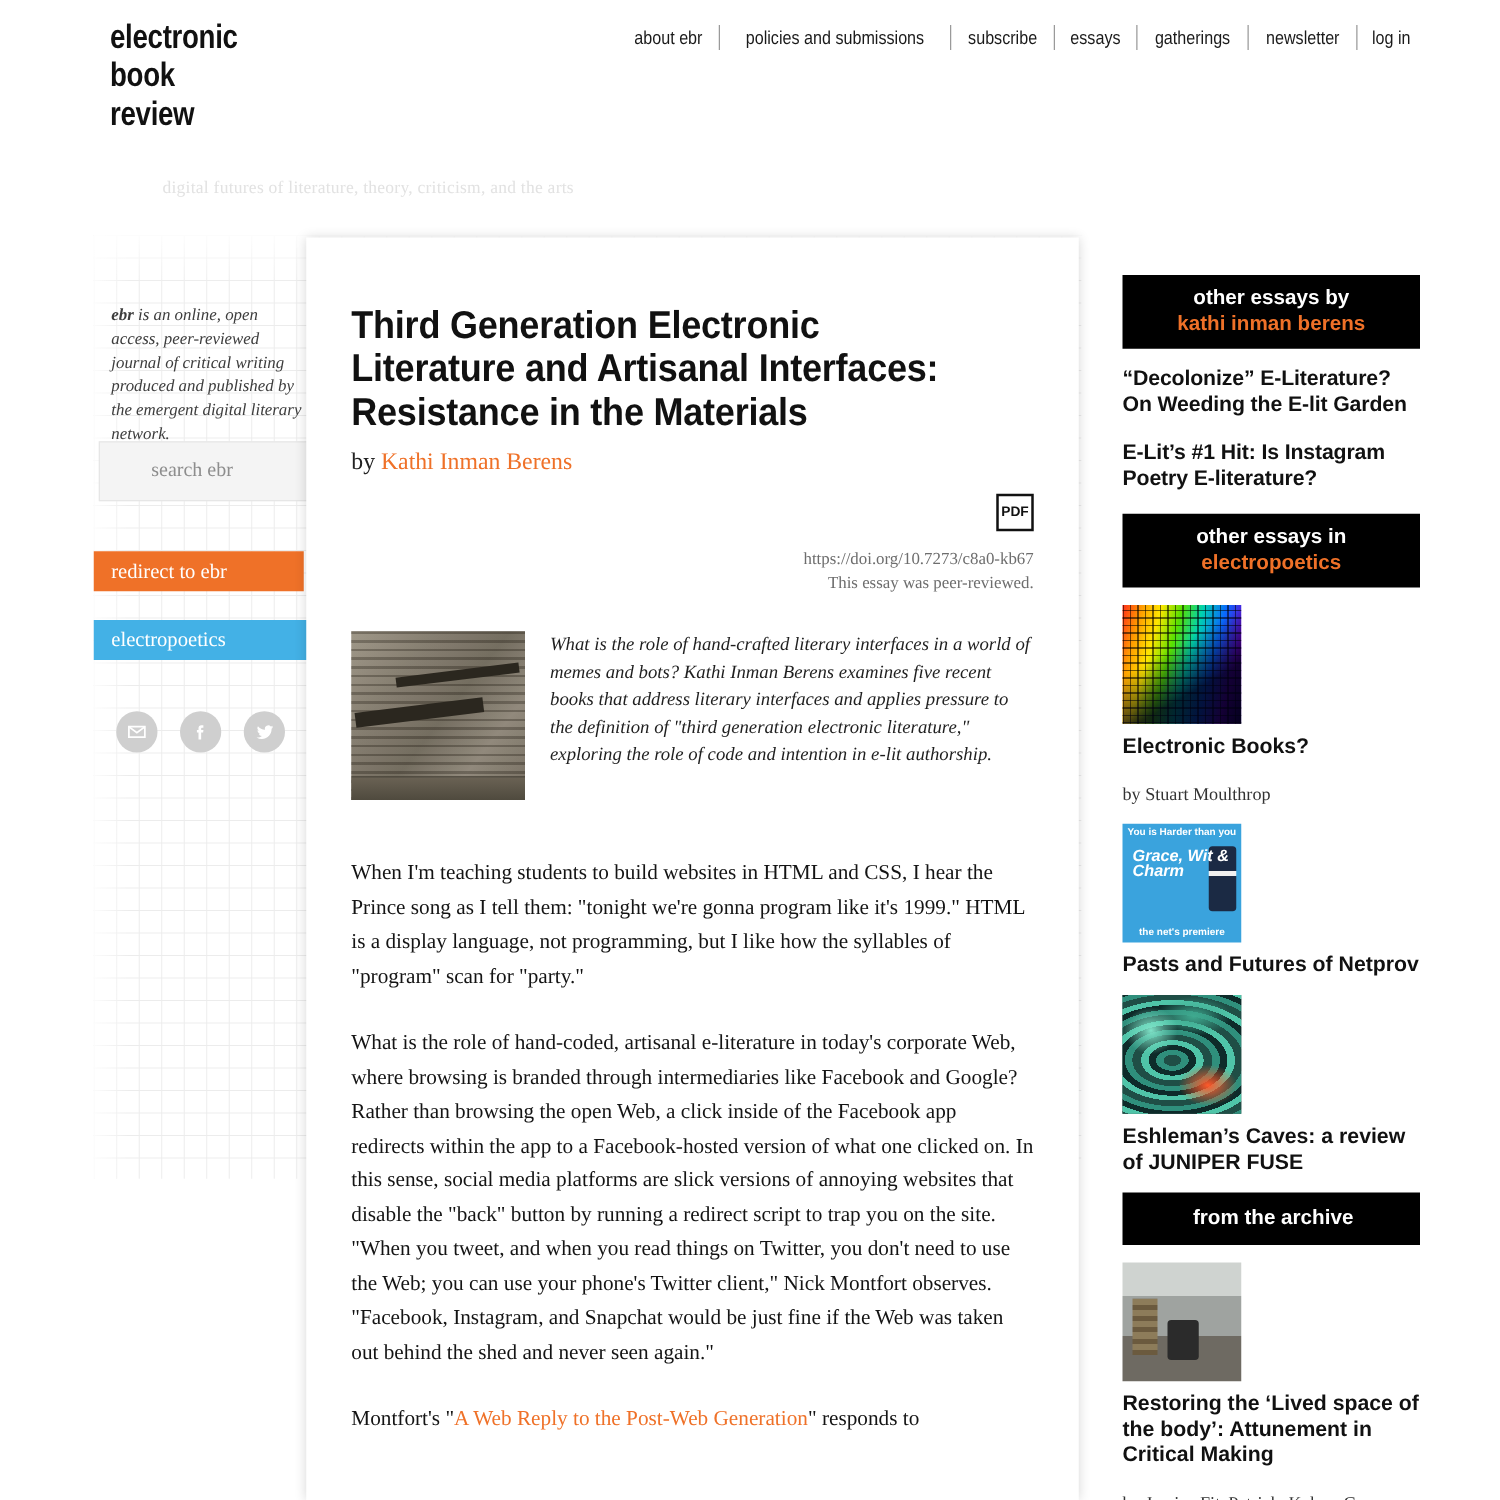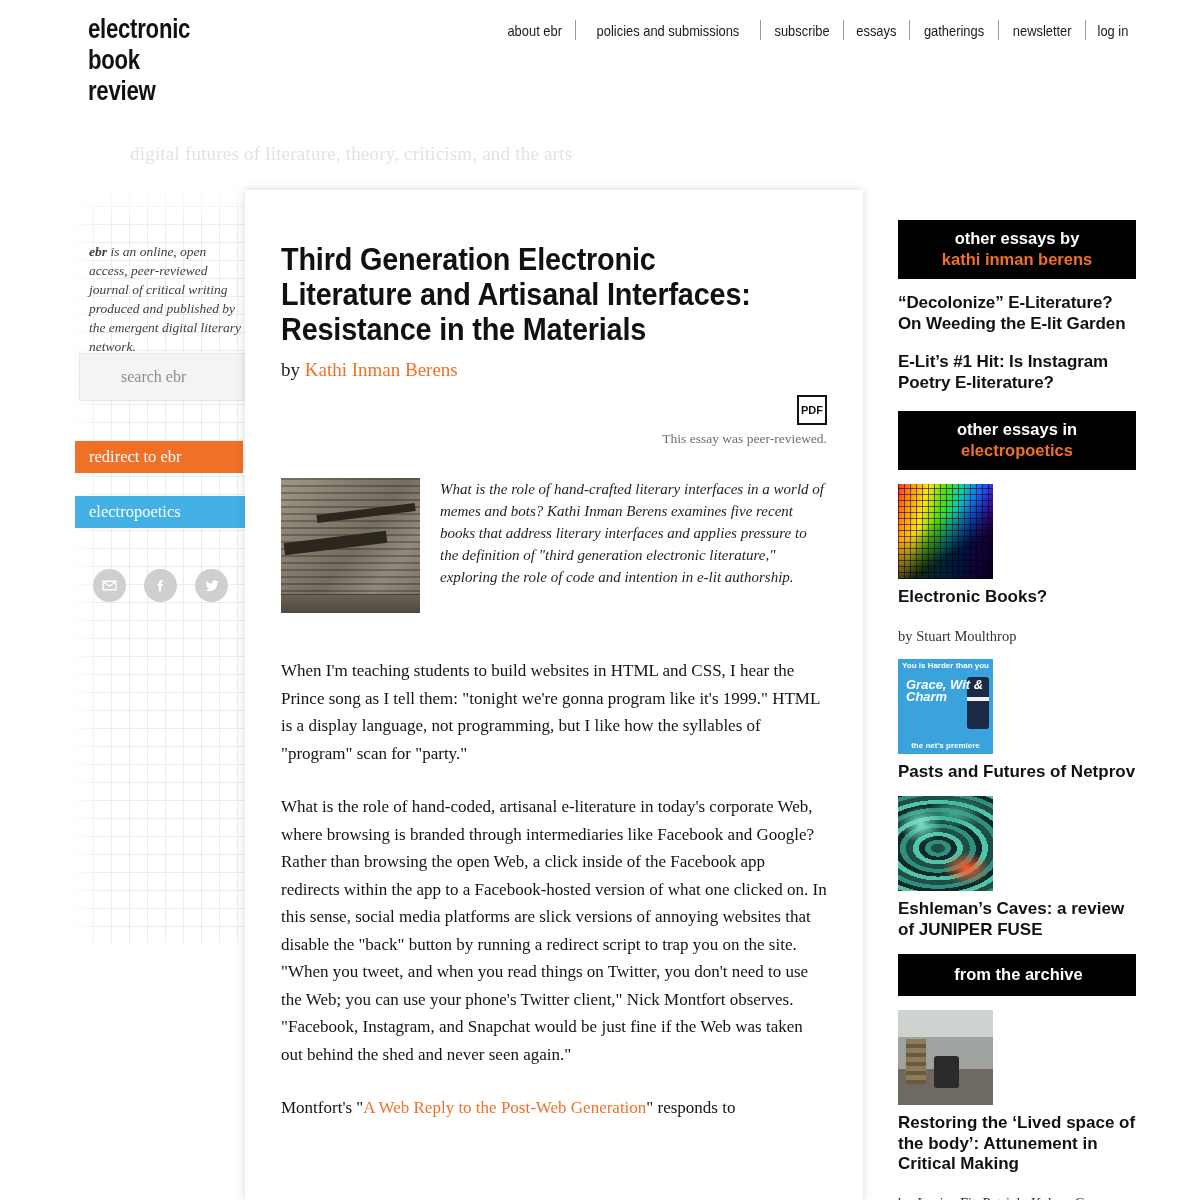--- a/index.html
+++ b/index.html
@@ -33,21 +33,21 @@
   .topnav a {
     color: #1a1a1a; text-decoration: none; white-space: nowrap;
     padding: 0 9px; display: inline-block; transform: scaleX(0.86);
     transform-origin: center;
   }
   .topnav .sep { width: 1px; height: 20px; background: #9a9a9a; display:inline-block; }
 
   .tagline {
     position: absolute; left: 130px; top: 143px;
     font-family: "Liberation Serif", serif;
-    font-size: 19px; color: #e2e2e2; letter-spacing: 0.2px;
+    font-size: 14px; color: #e2e2e2; letter-spacing: 0.2px;
   }
 
   
   .grid-bg {
     position: absolute; left: 75px; top: 188px;
     width: 790px; height: 755px;
     background-color: #ffffff;
     background-image:
       linear-gradient(to right, #ececec 1px, transparent 1px),
       linear-gradient(to bottom, #ececec 1px, transparent 1px);
@@ -321,20 +321,21 @@
       <h1 class="article-title">Third Generation Electronic Literature and Artisanal Interfaces: Resistance in the Materials</h1>
 
       <p class="byline">
         <span>by </span><a>Kathi Inman Berens</a>
       </p>
 
       <div class="pdf-row">
         <div class="pdf-btn">PDF</div>
       </div>
 
+      <div class="doi-line">https://doi.org/10.7273/c8a0-kb67</div>
       <div class="peer-line">This essay was peer-reviewed.</div>
 
       <div class="abstract-row">
         <div class="thumb-tablet"></div>
         <div class="abstract-text">What is the role of hand-crafted literary interfaces in a world of memes and bots? Kathi Inman Berens examines five recent books that address literary interfaces and applies pressure to the definition of "third generation electronic literature," exploring the role of code and intention in e-lit authorship.</div>
       </div>
 
       <div class="body-copy">
         <p>When I'm teaching students to build websites in HTML and CSS, I hear the Prince song as I tell them: "tonight we're gonna program like it's 1999." HTML is a display language, not programming, but I like how the syllables of "program" scan for "party."</p>
         <p>What is the role of hand-coded, artisanal e-literature in today's corporate Web, where browsing is branded through intermediaries like Facebook and Google? Rather than browsing the open Web, a click inside of the Facebook app redirects within the app to a Facebook-hosted version of what one clicked on. In this sense, social media platforms are slick versions of annoying websites that disable the "back" button by running a redirect script to trap you on the site. "When you tweet, and when you read things on Twitter, you don't need to use the Web; you can use your phone's Twitter client," Nick Montfort observes. "Facebook, Instagram, and Snapchat would be just fine if the Web was taken out behind the shed and never seen again."</p>

